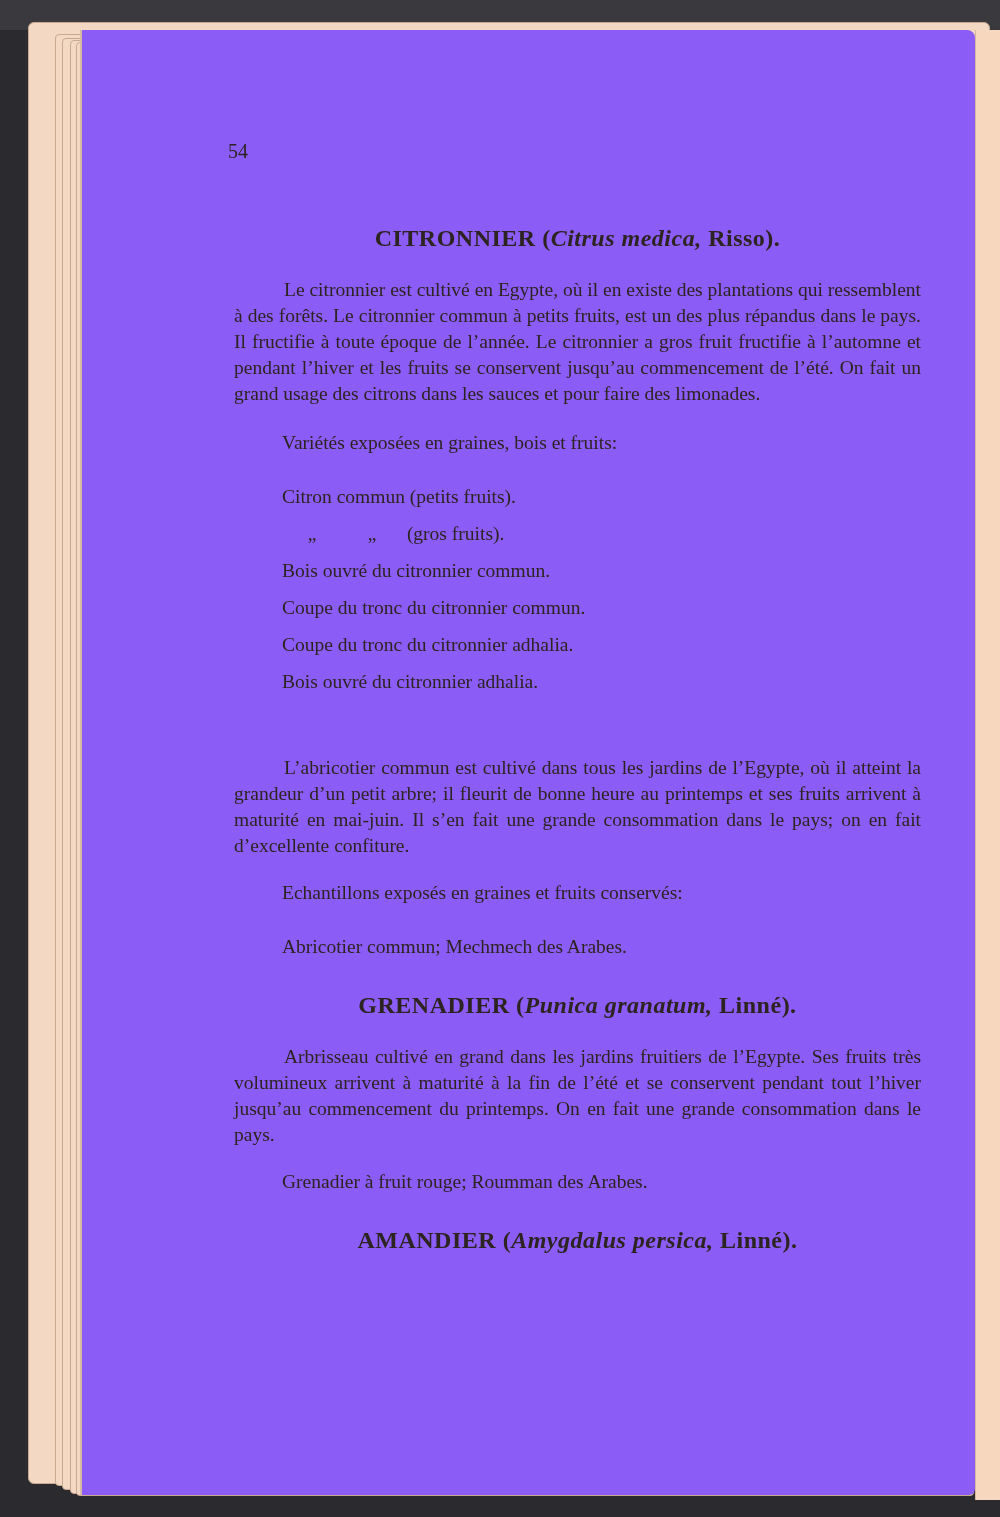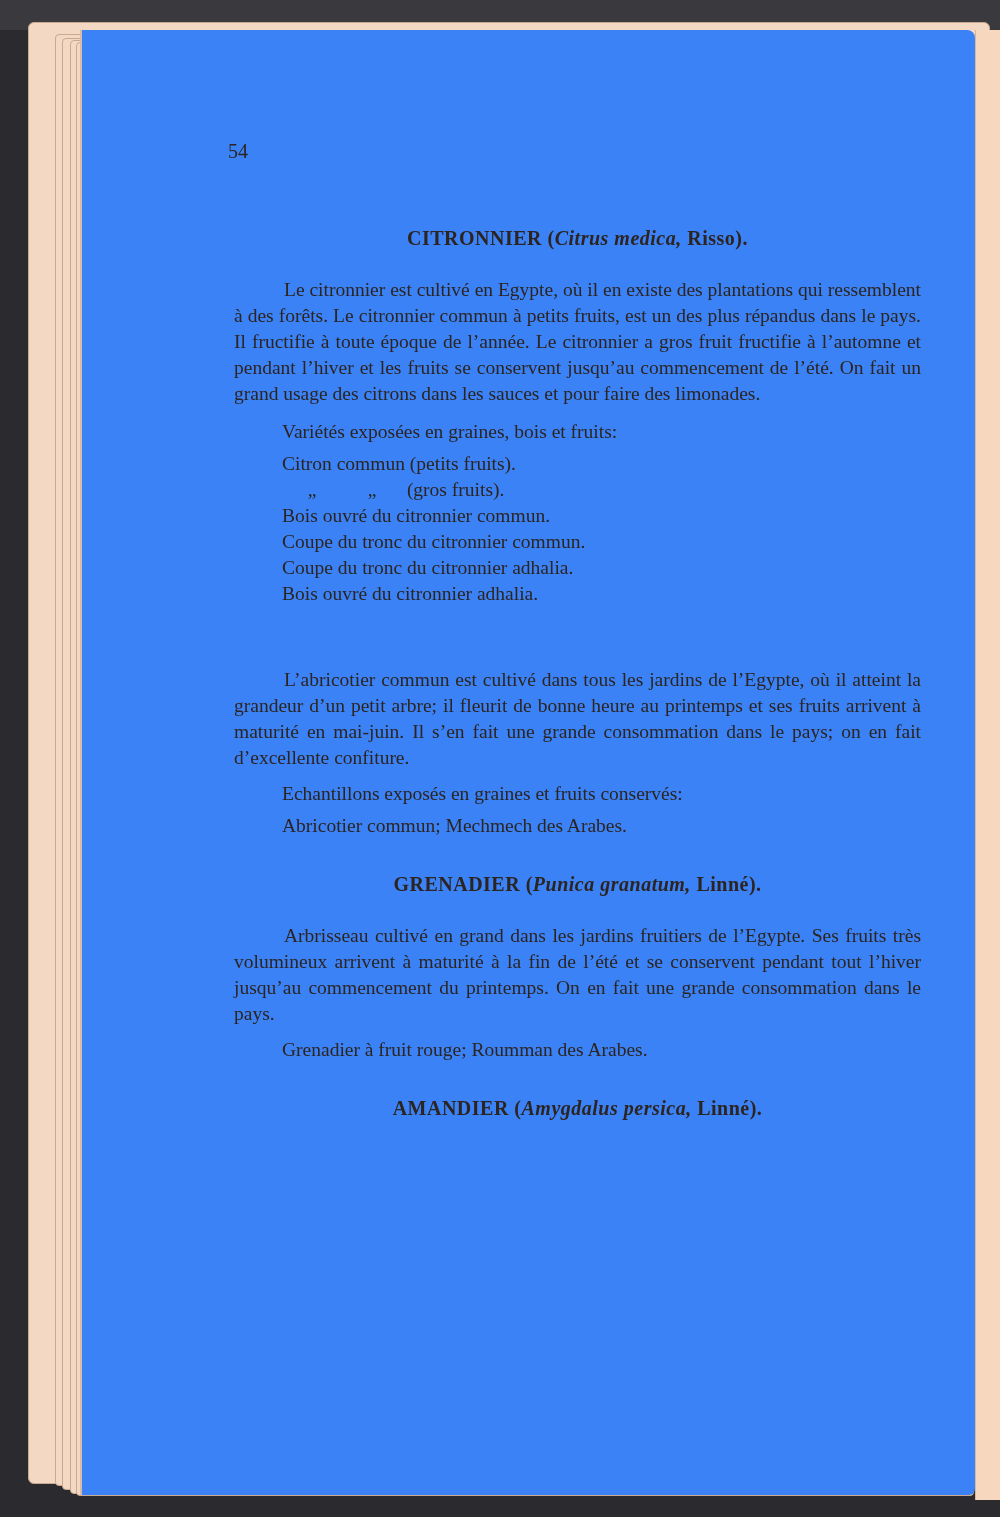--- a/index.html
+++ b/index.html
@@ -11,35 +11,35 @@
   .bg-top { position: absolute; left: 0; top: 0; width: 1000px; height: 30px; background: #3a3a3e; }
   .stack { position: absolute; background: #f3d9c3; border: 1px solid #c9a990; }
   .stack.s1 { left: 28px; top: 22px; width: 960px; height: 1460px; border-radius: 6px; }
   .stack.s2 { left: 55px; top: 34px; width: 920px; height: 1450px; border-radius: 4px; }
   .stack.s3 { left: 62px; top: 38px; width: 910px; height: 1450px; border-radius: 4px; }
   .stack.s4 { left: 70px; top: 40px; width: 900px; height: 1452px; border-radius: 4px; }
   .stack.s5 { left: 76px; top: 42px; width: 896px; height: 1452px; border-radius: 4px; }
   .right-page { position: absolute; left: 975px; top: 30px; width: 25px; height: 1470px; background: #f7d7bd; border-left: 1px solid #d7b79d; }
   .page {
     position: absolute; left: 80px; top: 30px; width: 895px; height: 1465px;
-    background: #3b82f6;
+    background: #8b5cf6;
     border-radius: 0 8px 6px 0;
     box-shadow: inset 2px 0 0 #d8bba3;
   }
   .content {
     position: absolute; left: 150px; top: 110px; width: 695px;
     color: #2c2420; font-size: 19.5px; line-height: 26px;
     font-family: "Liberation Serif", "DejaVu Serif", serif;
   }
   .pagenum { position: absolute; left: 148px; top: 110px; font-size: 20px; color: #2c2420; font-family: "Liberation Serif", serif; }
-  .heading { text-align: center; font-size: 20px; margin: 0; letter-spacing: 0.5px; }
+  .heading { text-align: center; font-size: 24px; margin: 0; letter-spacing: 0.5px; }
   .heading .sci { font-style: italic; }
   p.body { margin: 4px; text-align: justify; text-indent: 50px; }
   .list { margin: 0; padding-left: 52px; }
-  .list div { line-height: 26px; }
+  .list div { line-height: 26px; margin-top: 11px; }
   .ditto { display: inline-block; width: 60px; text-align: center; }
   .sec-c { position: absolute; top: 85px; left: 0; right: 0; }
 </style>
 </head>
 <body>
 
 <div class="bg-top"></div>
 <div class="stack s1"></div>
 <div class="stack s2"></div>
 <div class="stack s3"></div>

